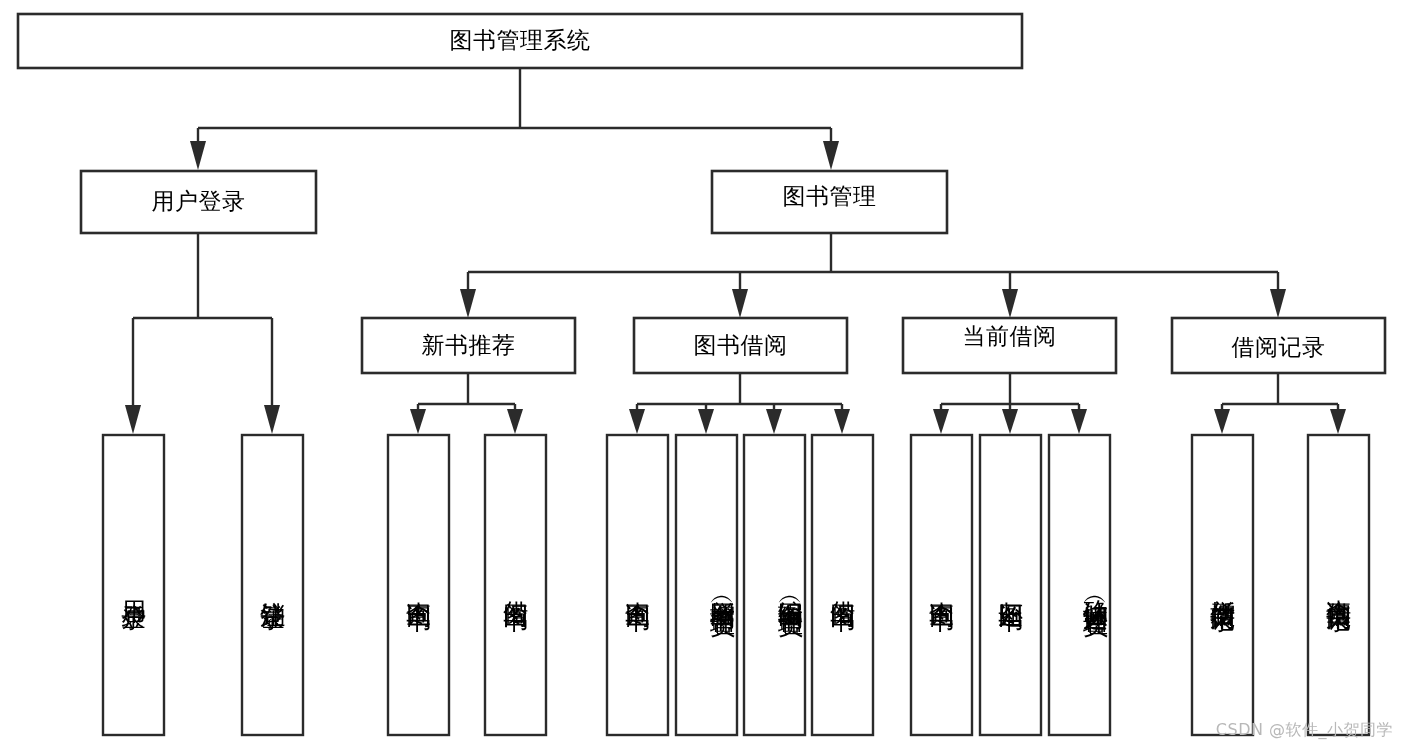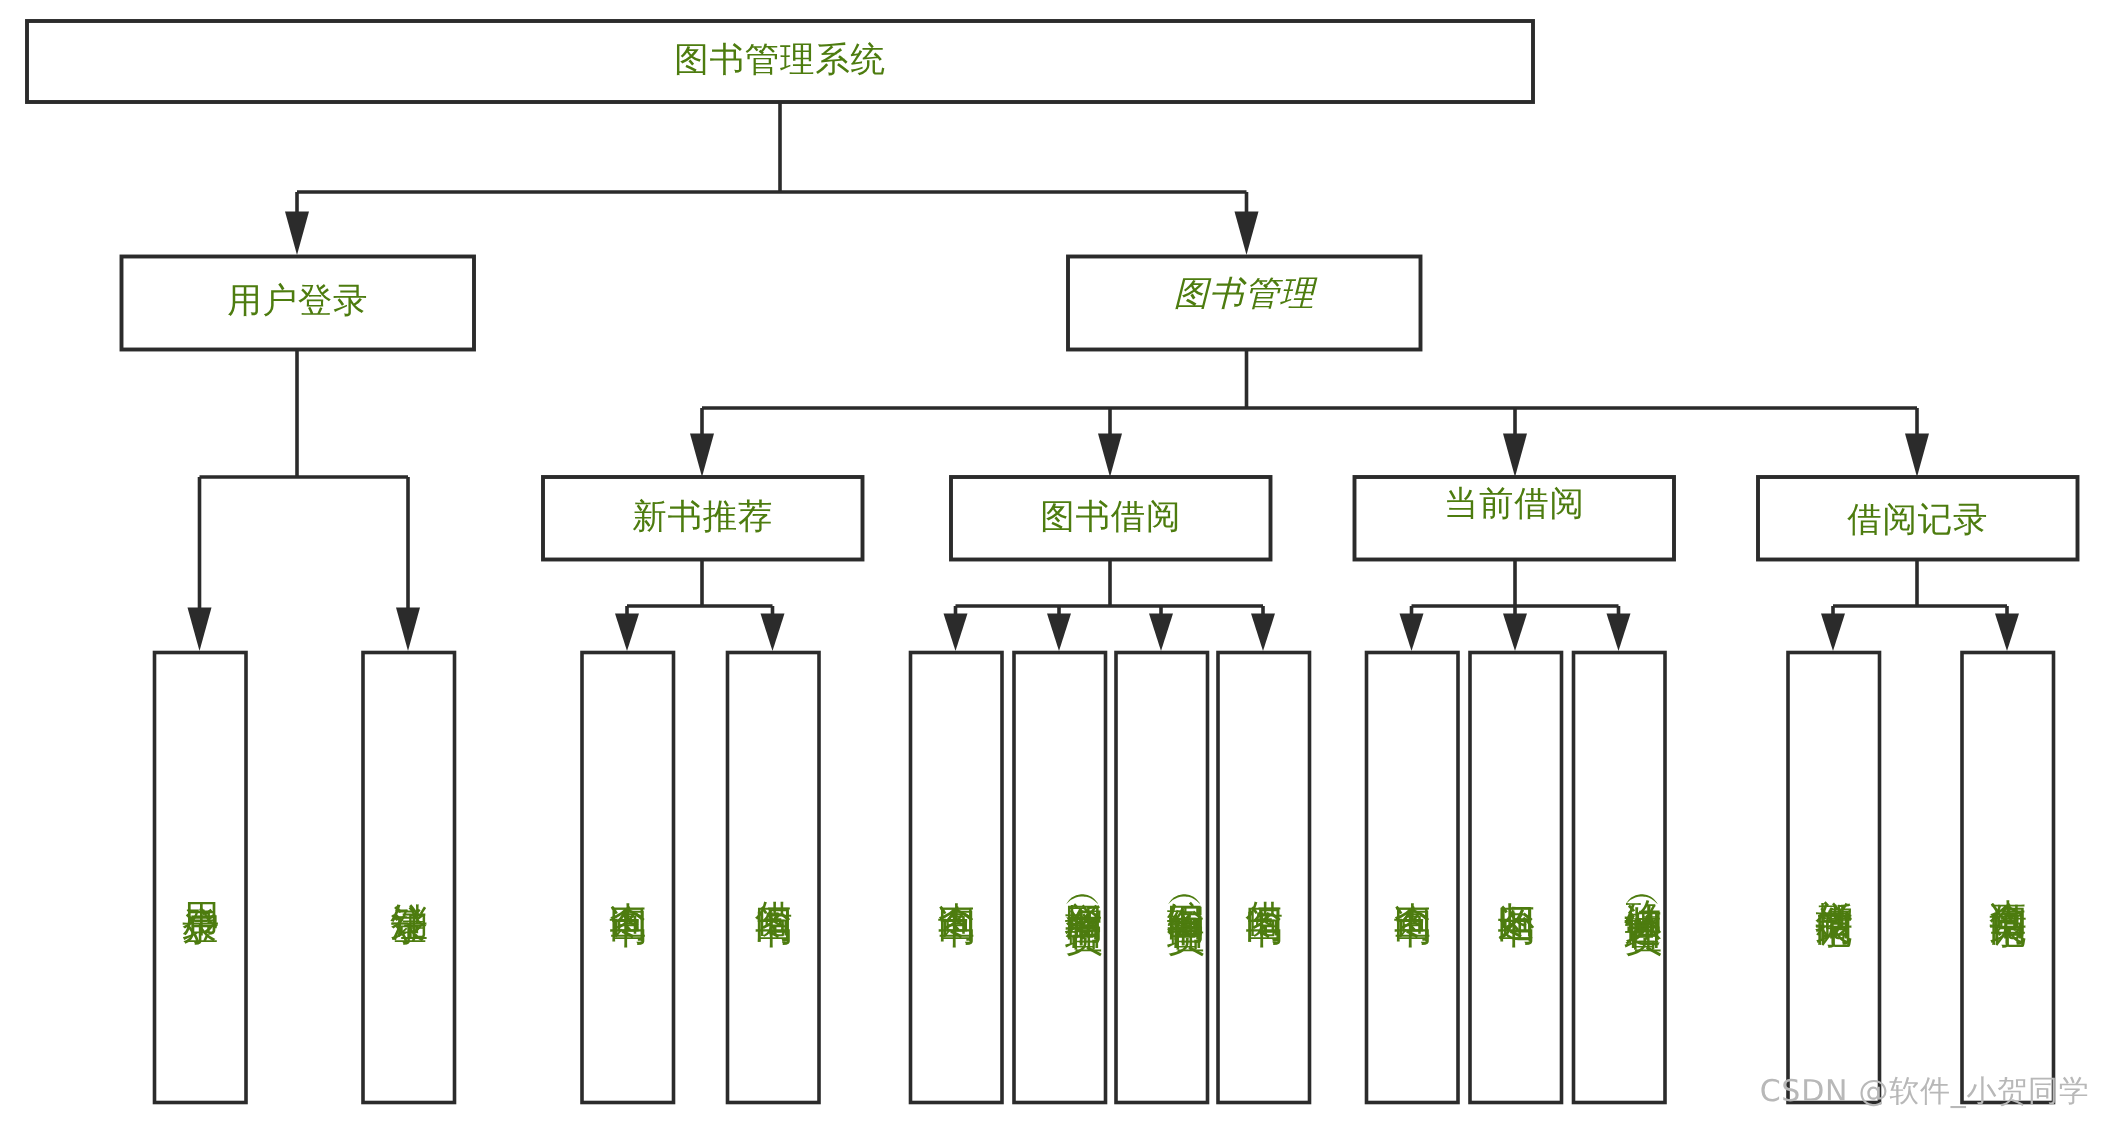--- a/index.html
+++ b/index.html
@@ -44,21 +44,21 @@
   }
   .arrow-head {
     fill: #2b2b2b;
     stroke: none;
   }
   .node-label {
     position: absolute;
     display: flex;
     align-items: center;
     justify-content: center;
-    color: #4d7c0f;
+    color: #000000;
     font-family: "DejaVu Sans", "Liberation Sans", sans-serif;
     pointer-events: none;
     box-sizing: border-box;
   }
   .node-label.horizontal {
     font-size: 23px;
     line-height: 1.1;
     letter-spacing: 0.5px;
     white-space: nowrap;
   }
@@ -69,21 +69,21 @@
     line-height: 1.18;
     letter-spacing: 2px;
     white-space: nowrap;
     align-items: center;
     justify-content: center;
   }
   .watermark {
     position: absolute;
     right: 12px;
     bottom: 6px;
-    font-size: 20px;
+    font-size: 16px;
     color: #b8b8b8;
     font-family: "DejaVu Sans", "Liberation Sans", sans-serif;
     letter-spacing: 0.5px;
     white-space: nowrap;
     user-select: none;
   }
 </style>
 </head>
 <body>
 
@@ -175,21 +175,21 @@
     <rect class="node-rect leaf-rect" x="980" y="435" width="61" height="300"></rect>
     <rect class="node-rect leaf-rect" x="1049" y="435" width="61" height="300"></rect>
 
     <rect class="node-rect leaf-rect" x="1192" y="435" width="61" height="300"></rect>
     <rect class="node-rect leaf-rect" x="1308" y="435" width="61" height="300"></rect>
   </svg>
 
   <div class="node-label horizontal" style="left:18px; top:14px; width:1004px; height:54px;">图书管理系统</div>
 
   <div class="node-label horizontal" style="left:81px; top:171px; width:235px; height:62px;">用户登录</div>
-  <div class="node-label horizontal" style="left:712px; top:171px; width:235px; height:52px;font-style:italic;">图书管理</div>
+  <div class="node-label horizontal" style="left:712px; top:171px; width:235px; height:52px;">图书管理</div>
 
   <div class="node-label horizontal" style="left:634px; top:318px; width:213px; height:55px;">图书借阅</div>
   <div class="node-label horizontal" style="left:362px; top:318px; width:213px; height:55px;">新书推荐</div>
   <div class="node-label horizontal" style="left:903px; top:318px; width:213px; height:38px;">当前借阅</div>
   <div class="node-label horizontal" style="left:1172px; top:318px; width:213px; height:60px;">借阅记录</div>
 
   <div class="node-label vertical" style="left:103px; top:435px; width:61px; height:300px;">用户登录</div>
   <div class="node-label vertical" style="left:242px; top:435px; width:61px; height:300px;">注销登录</div>
 
   <div class="node-label vertical" style="left:388px; top:435px; width:61px; height:300px;">查询图书</div>

